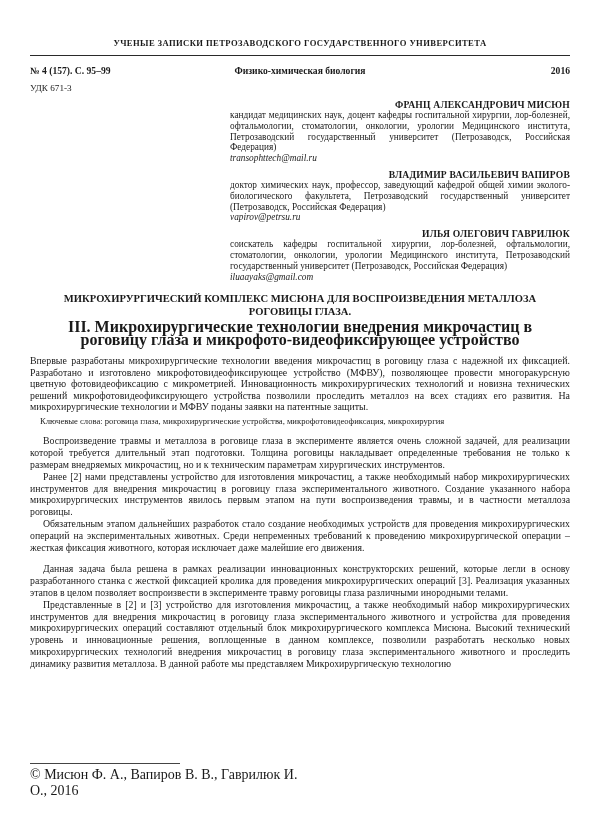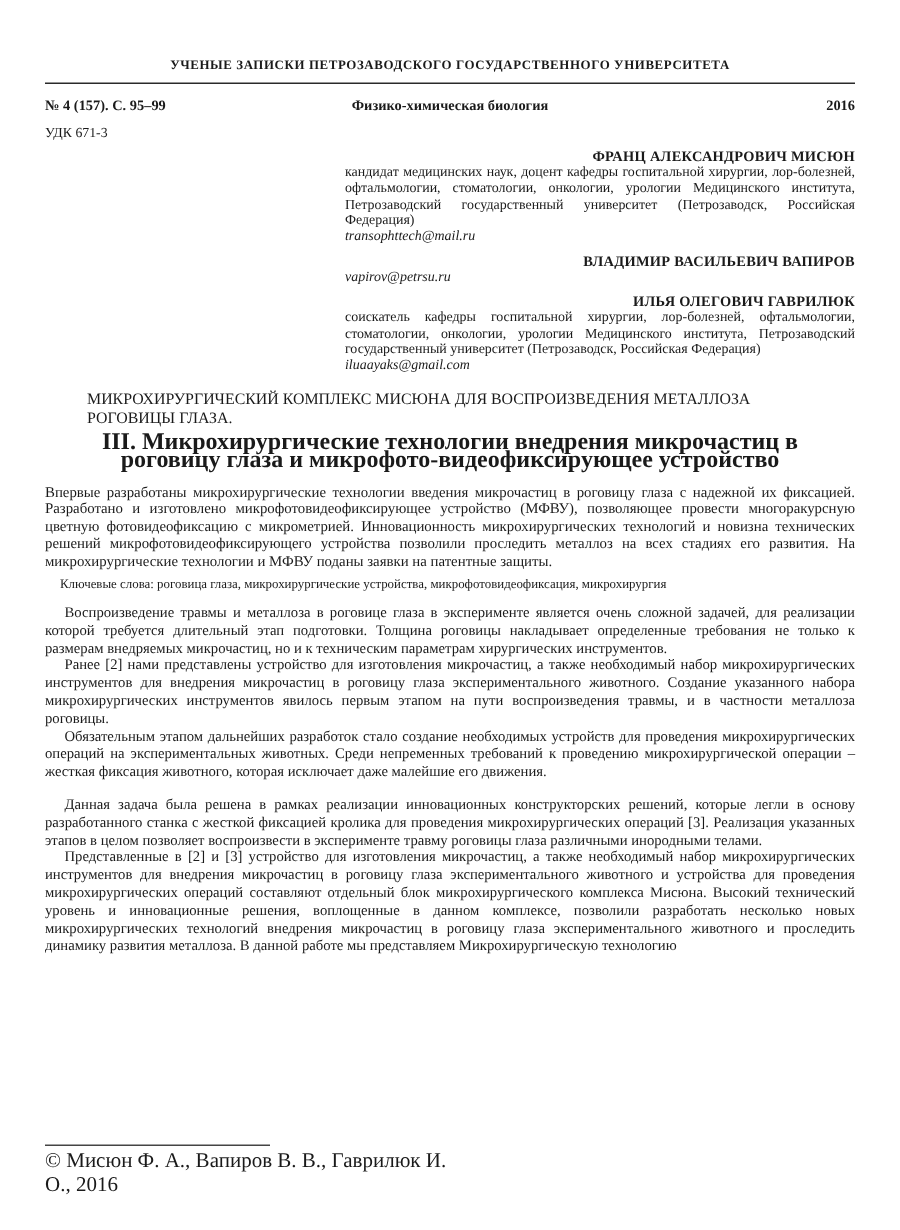--- a/index.html
+++ b/index.html
@@ -61,22 +61,22 @@
     line-height: 10.8px;
     text-align: justify;
   }
   .author-email {
     font-style: italic;
     font-size: 9.3px;
     line-height: 10.8px;
   }
   .article-title {
     margin: 10px 28px 0 28px;
-    text-align: left;
-    font-weight: normal;
+    text-align: center;
+    font-weight: bold;
     font-size: 10.6px;
     line-height: 13px;
   }
   .article-subtitle {
     margin: 3px 10px 0 10px;
     text-align: center;
     font-weight: bold;
     font-size: 16px;
     line-height: 12.5px;
   }
@@ -144,20 +144,21 @@
   <div class="authors">
 
     <div class="author">
       <div class="author-name">ФРАНЦ АЛЕКСАНДРОВИЧ МИСЮН</div>
       <div class="author-affiliation">кандидат медицинских наук, доцент кафедры госпитальной хирургии, лор-болезней, офтальмологии, стоматологии, онкологии, урологии Медицинского института, Петрозаводский государственный университет (Петрозаводск, Российская Федерация)</div>
       <div class="author-email">transophttech@mail.ru</div>
     </div>
 
     <div class="author">
       <div class="author-name">ВЛАДИМИР ВАСИЛЬЕВИЧ ВАПИРОВ</div>
+      <div class="author-affiliation">доктор химических наук, профессор, заведующий кафедрой общей химии эколого-биологического факультета, Петрозаводский государственный университет (Петрозаводск, Российская Федерация)</div>
       <div class="author-email">vapirov@petrsu.ru</div>
     </div>
 
     <div class="author">
       <div class="author-name">ИЛЬЯ ОЛЕГОВИЧ ГАВРИЛЮК</div>
       <div class="author-affiliation">соискатель кафедры госпитальной хирургии, лор-болезней, офтальмологии, стоматологии, онкологии, урологии Медицинского института, Петрозаводский государственный университет (Петрозаводск, Российская Федерация)</div>
       <div class="author-email">iluaayaks@gmail.com</div>
     </div>
 
   </div>

